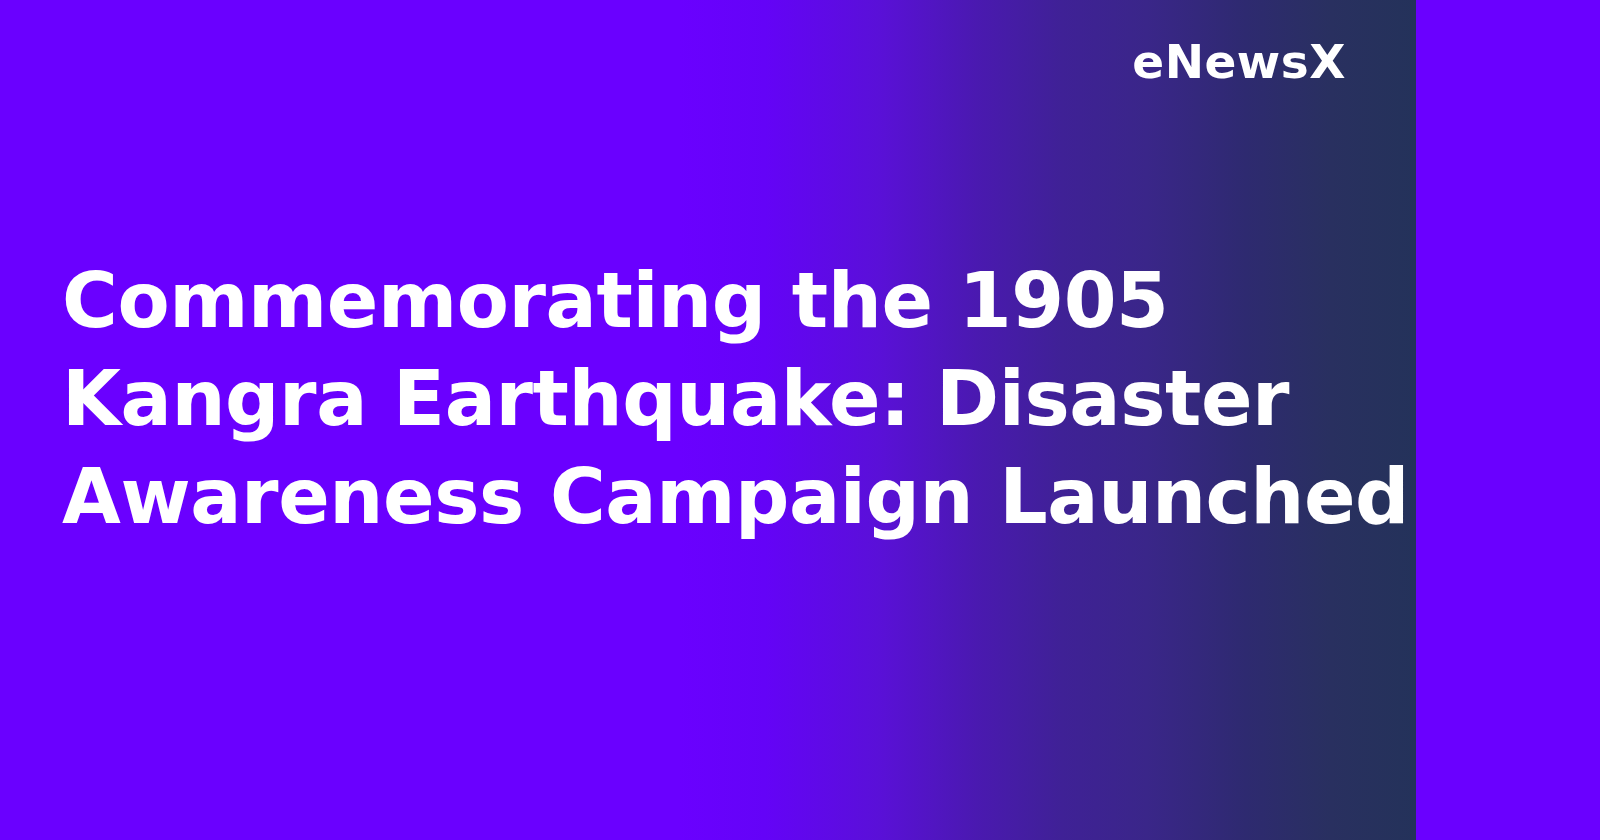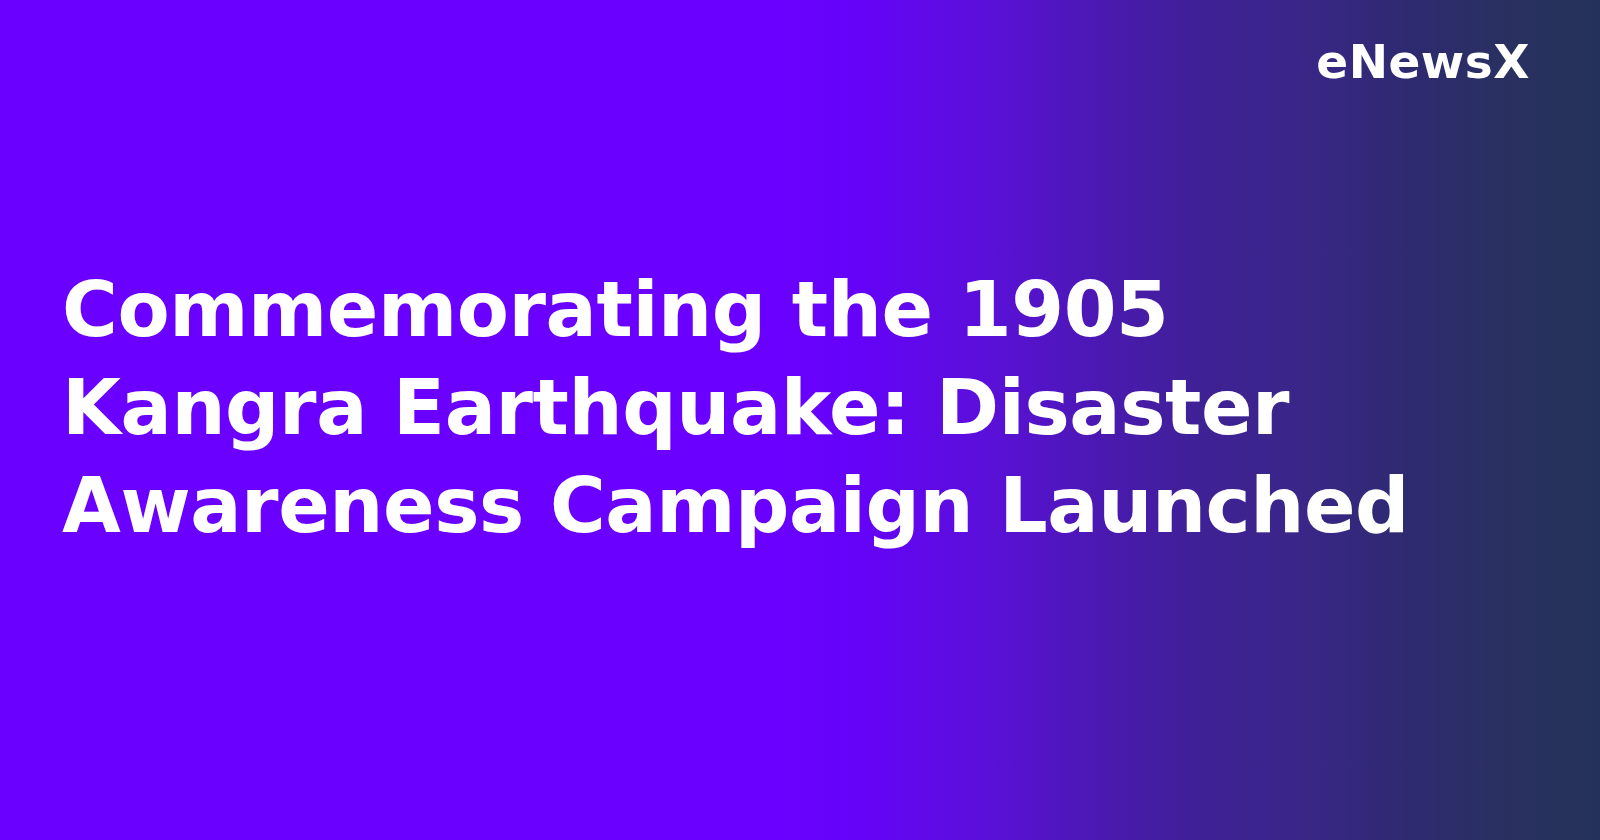--- a/index.html
+++ b/index.html
@@ -11,21 +11,21 @@
   body {
     width: 1600px;
     height: 840px;
     overflow: hidden;
     font-family: "DejaVu Sans", "Liberation Sans", sans-serif;
     background: #6A00FF;
   }
 
   .card {
     position: relative;
-    width: 1600px;
+    width: 1416px;
     height: 840px;
     box-sizing: border-box;
     overflow: hidden;
     
     background-image: linear-gradient(
       to right,
       #6A00FF 0%,
       #6A00FF 48%,
       #6403F7 54%,
       #5A10D8 62%,
@@ -55,21 +55,21 @@
     line-height: 1;
     letter-spacing: 0.5px;
     color: #FFFFFF;
     white-space: nowrap;
   }
 
   
   .headline-block {
     position: absolute;
     left: 62px;
-    top: 261px;
+    top: 252px;
     width: 1380px;
   }
 
   .headline {
     margin: 0;
     font-family: "DejaVu Sans", "Liberation Sans", sans-serif;
     font-size: 76px;
     font-weight: 700;
     line-height: 98px;
     letter-spacing: -0.4px;

